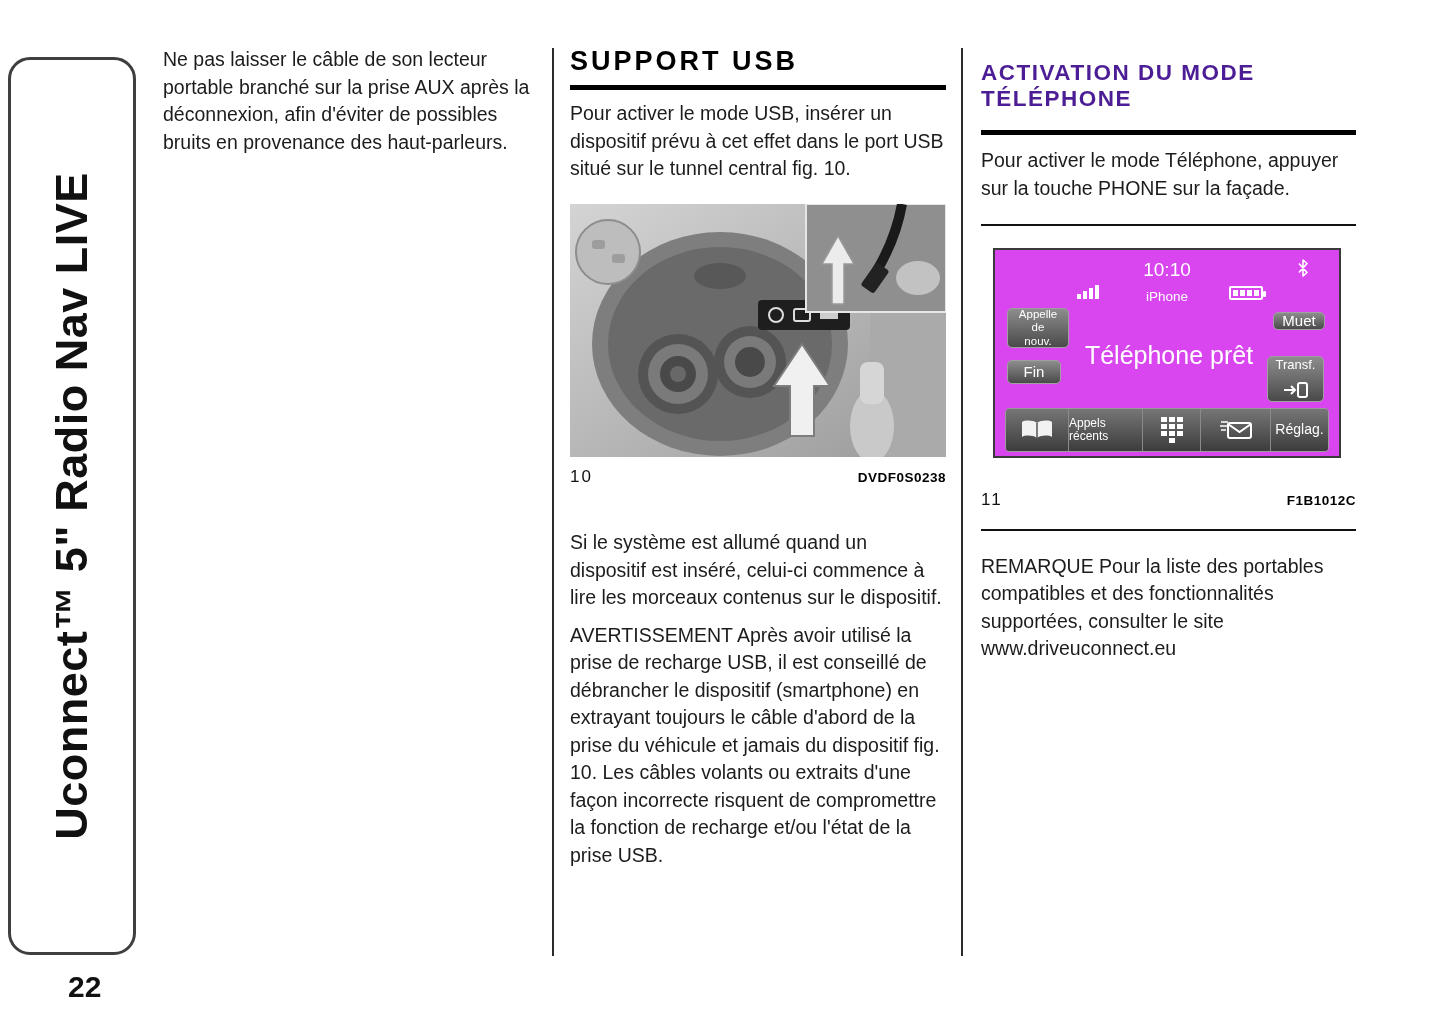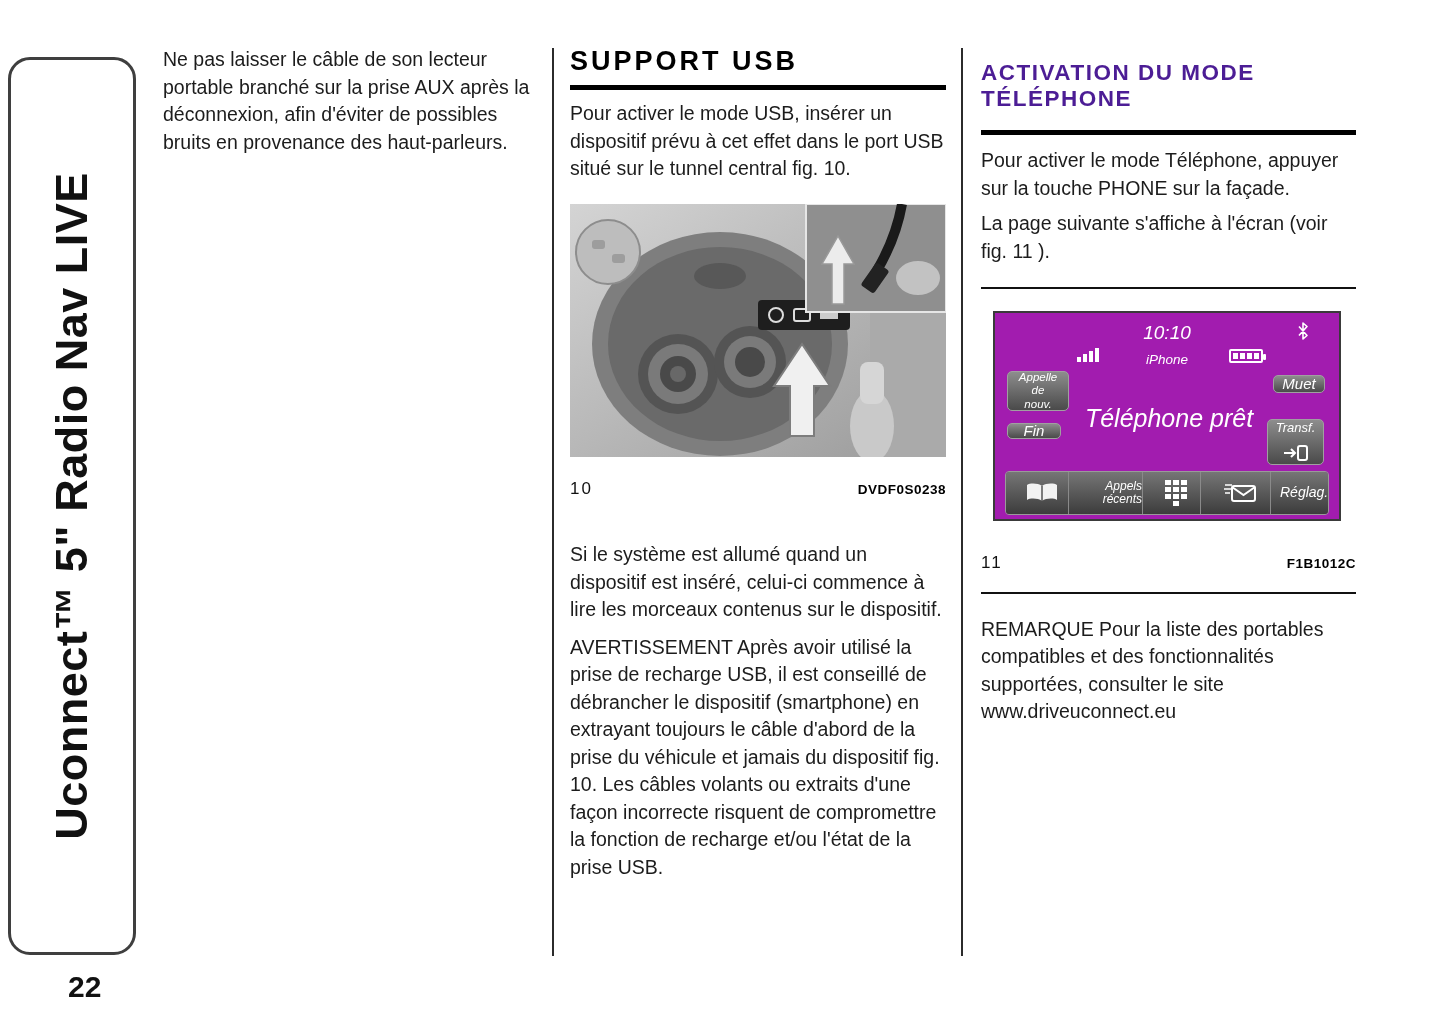--- a/index.html
+++ b/index.html
@@ -50,35 +50,35 @@
     color:#4c1d95; line-height:26px;
     margin-top:14px; padding-bottom:18px; border-bottom:5px solid #000;
   }
   .p { margin-top:10px; }
   .p-first { margin-top:10px; }
   .rule { border:0; border-top:2px solid #111; width:100%; }
 
   
   .figcap {
     display:flex; justify-content:space-between; align-items:baseline;
-    margin-top:18px;
+    margin-top:6px;
   }
   .fignum { font-size:17px; letter-spacing:2px; color:#111; }
   .figcode { font-size:13.5px; font-weight:bold; letter-spacing:0.5px; color:#000; }
 
   
   .figure10 { margin-top:21px; width:376px; height:253px; }
   .figure10 svg { display:block; }
 
   
   .phone {
     position:relative; margin-top:22px; margin-left:12px;
     width:348px; height:210px;
-    background:#a21caf; border:2px solid #3a3a3a;
-    color:#fff; overflow:hidden;font-style:italic;
+    background:#d946ef; border:2px solid #3a3a3a;
+    color:#fff; overflow:hidden;
   }
   .ph-time {
     position:absolute; top:6px; left:0; right:0;
     text-align:center; font-size:19px; color:#fff;
   }
   .ph-bt { position:absolute; top:7px; right:30px; }
   .ph-signal { position:absolute; left:82px; top:34px; display:flex; align-items:flex-end; gap:2px; height:15px; }
   .ph-signal span { width:4px; background:#fff; display:block; }
   .ph-signal .s1{height:5px;} .ph-signal .s2{height:8px;} .ph-signal .s3{height:11px;} .ph-signal .s4{height:14px;}
   .ph-device { position:absolute; top:33px; left:0; right:0; text-align:center; font-size:13.5px; }
@@ -94,36 +94,36 @@
   }
 
   .ph-btn {
     position:absolute;
     background:linear-gradient(#8d8d8d,#4a4a4a);
     border:1px solid #a0a0a0; border-radius:5px;
     color:#fff; display:flex; align-items:center; justify-content:center;
     text-align:center;
   }
   .ph-redial { left:12px; top:58px; width:62px; height:40px; font-size:11.5px; line-height:13.5px; padding:18px; }
-  .ph-end    { left:12px; top:110px; width:54px; height:16px; font-size:15px; }
+  .ph-end    { left:12px; top:110px; width:54px; height:24px; font-size:15px; }
   .ph-mute   { right:14px; top:62px; width:52px; height:18px; font-size:15px; }
   .ph-transf { right:15px; top:106px; width:57px; height:46px; font-size:13px; flex-direction:column; gap:1px; }
   .ph-main {
     position:absolute; top:92px; left:84px; right:80px;
     text-align:center; font-size:25px; color:#fff;
   }
   .ph-bottom {
     position:absolute; left:10px; right:10px; top:158px; height:44px;
     display:flex; border:1px solid #9a9a9a; border-radius:4px; overflow:hidden;
   }
   .ph-bot {
     background:linear-gradient(#767676,#3c3c3c);
     border-left:1px solid #8a8a8a;
     display:flex; align-items:center; justify-content:center;
-    text-align:right; color:#fff;padding-left:9px;
+    text-align:left; color:#fff;
   }
   .ph-bot:first-child { border-left:none; }
   .ph-bot-book   { flex:0 0 62px; }
   .ph-bot-recent { flex:0 0 74px; font-size:12px; line-height:13.5px; }
   .ph-bot-keypad { flex:0 0 58px; }
   .ph-bot-msg    { flex:0 0 70px; }
   .ph-bot-set    { flex:1 1 auto; font-size:14px; }
 </style>
 </head>
 <body>
@@ -194,21 +194,20 @@
       <span class="figcode">DVDF0S0238</span>
     </div>
 
     <p class="p" style="margin-top:38px">Si le système est allumé quand un dispositif est inséré, celui-ci commence à lire les morceaux contenus sur le dispositif.</p>
     <p class="p">AVERTISSEMENT Après avoir utilisé la prise de recharge USB, il est conseillé de débrancher le dispositif (smartphone) en extrayant toujours le câble d'abord de la prise du véhicule et jamais du dispositif fig. 10. Les câbles volants ou extraits d'une façon incorrecte risquent de compromettre la fonction de recharge et/ou l'état de la prise USB.</p>
   </div>
 
   <div class="col" id="col3">
     <h3 class="subheading">ACTIVATION DU MODE TÉLÉPHONE</h3>
     <p class="p" style="margin-top:12px">Pour activer le mode Téléphone, appuyer sur la touche PHONE sur la façade.</p>
-    <p class="p" style="margin-top:8px">La page suivante s'affiche à l'écran (voir fig. 11 ).</p>
 
     <hr class="rule" style="margin-top:22px">
 
     <div class="phone">
       <div class="ph-time">10:10</div>
       <div class="ph-bt">
         <svg width="12" height="18" viewBox="0 0 12 18">
           <path d="M2 4.5 L10 13.5 L6 17 L6 1 L10 4.5 L2 13.5" stroke="#ffffff" stroke-width="1.6" fill="none" stroke-linejoin="round"></path>
         </svg>
       </div>

